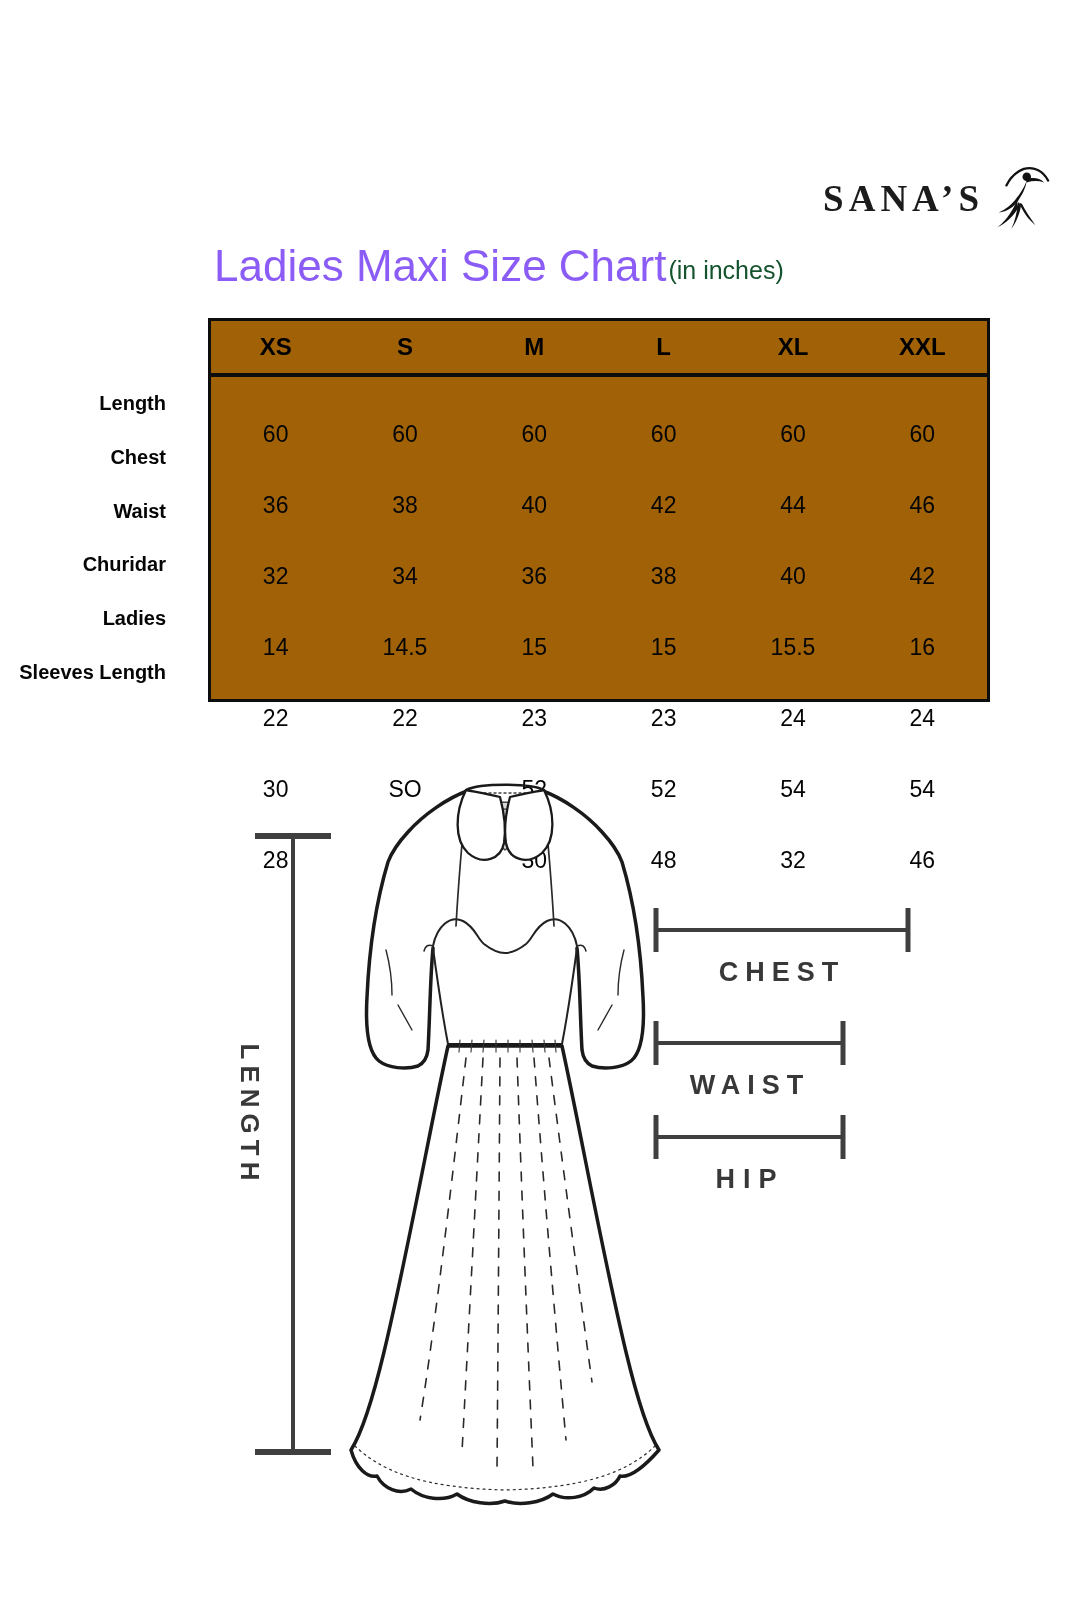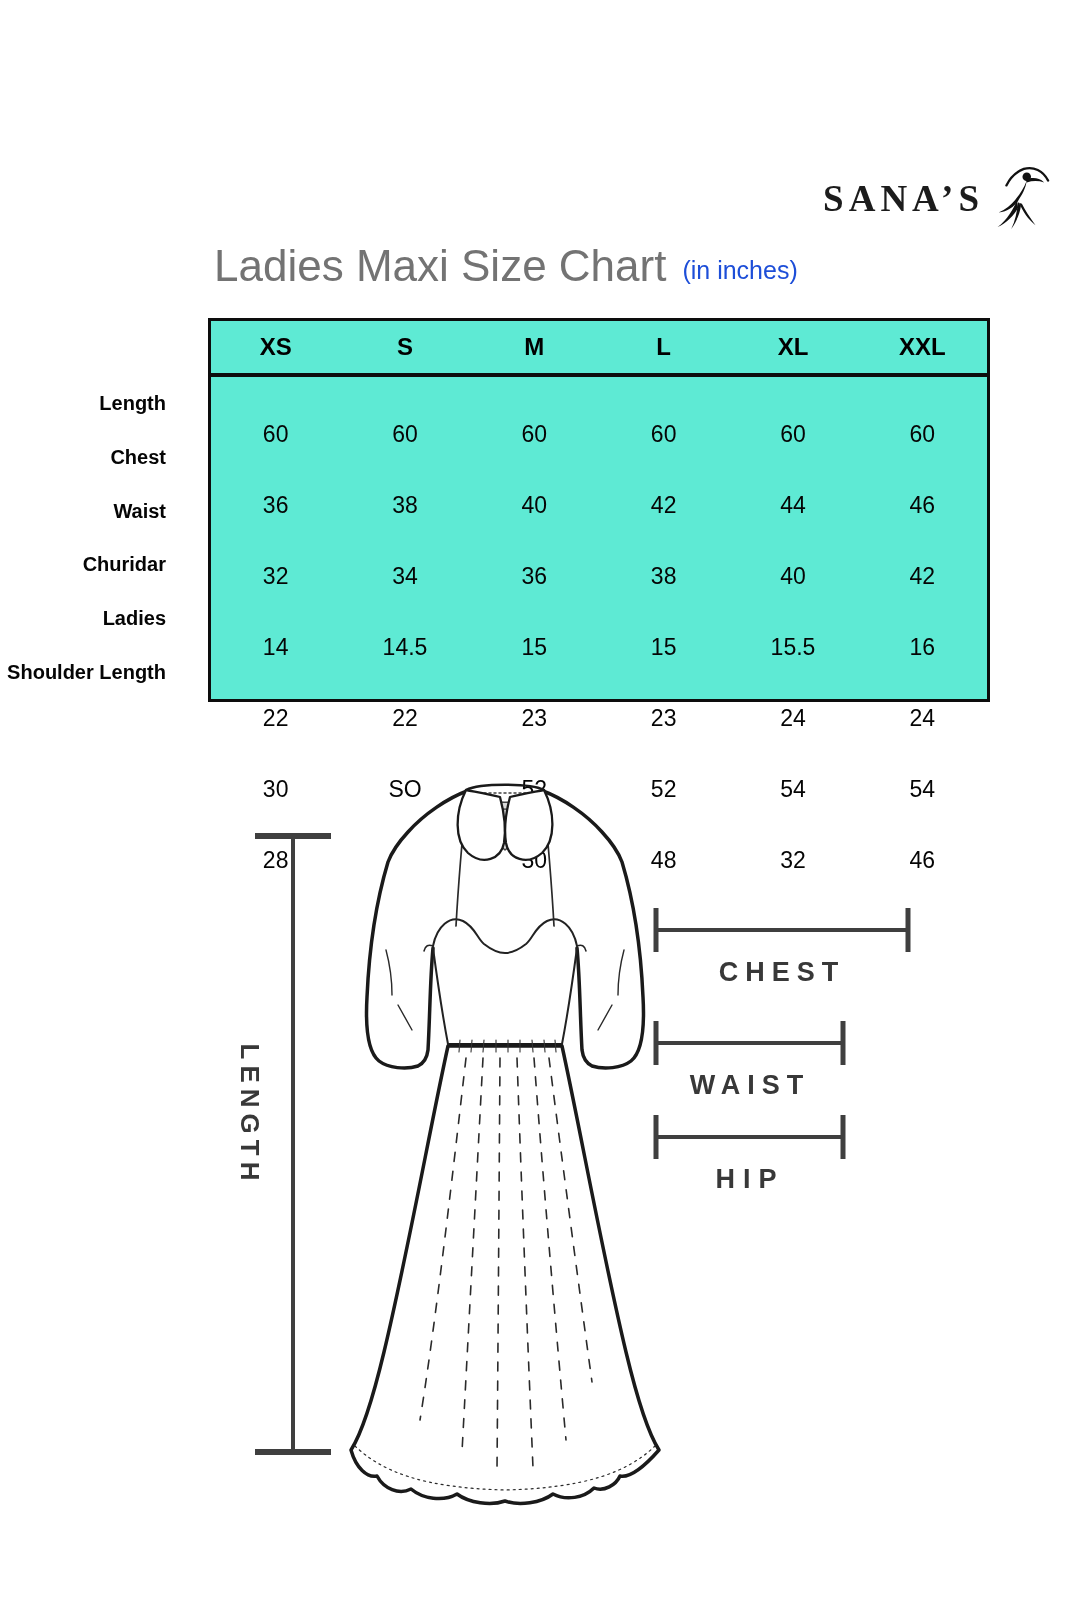--- a/index.html
+++ b/index.html
@@ -9,26 +9,26 @@
   }
   
   .brand{position:absolute;top:163px;left:820px;width:230px;height:70px;display:flex;align-items:center;justify-content:flex-end;}
   .brand-text{
     font-family:"Liberation Serif",serif;font-size:37px;font-weight:600;
     letter-spacing:5px;color:#1c1c1c;line-height:1;
   }
   .brand-figure{width:62px;height:66px;margin-left:4px;flex:0 0 auto;}
   
   .title{position:absolute;top:241px;left:214px;white-space:nowrap;}
-  .title-main{font-size:44px;color:#737373;letter-spacing:0px;}
-  .title-note{font-size:25px;color:#1d4ed8;position:relative;top:-2px;margin-left:16px;}
+  .title-main{font-size:44px;color:#8b5cf6;letter-spacing:0px;}
+  .title-note{font-size:25px;color:#14532d;position:relative;top:-2px;margin-left:2px;}
   
   .tbox{
     position:absolute;left:208px;top:318px;width:782px;height:384px;
-    border:3px solid #0d0d0d;box-sizing:border-box;background:#5eead4;
+    border:3px solid #0d0d0d;box-sizing:border-box;background:#a16207;
   }
   .thead{display:flex;height:52px;border-bottom:4px solid #0d0d0d;}
   .hcell{flex:1;display:flex;align-items:center;justify-content:center;
     font-size:24px;font-weight:700;color:#000;}
   .tbody{position:absolute;left:0;top:56px;right:0;bottom:0;display:flex;flex-direction:column;}
   .trow{flex:1;display:flex;margin-top:44px;}
   .tcell{flex:1;display:flex;align-items:center;justify-content:center;font-size:23px;color:#050505;}
   .labels-col{
     position:absolute;left:0;top:377px;width:166px;height:322px;
     display:flex;flex-direction:column;
@@ -60,21 +60,21 @@
   <div class="title">
     <span class="title-main">Ladies Maxi Size Chart</span><span class="title-note">(in inches)</span>
   </div>
 
   <div class="labels-col">
     <div class="rlabel">Length</div>
     <div class="rlabel">Chest</div>
     <div class="rlabel">Waist</div>
     <div class="rlabel">Churidar</div>
     <div class="rlabel">Ladies</div>
-    <div class="rlabel">Shoulder Length</div>
+    <div class="rlabel">Sleeves Length</div>
   </div>
 
   <div class="tbox">
     <div class="thead">
       <div class="hcell">XS</div>
       <div class="hcell">S</div>
       <div class="hcell">M</div>
       <div class="hcell">L</div>
       <div class="hcell">XL</div>
       <div class="hcell">XXL</div>

